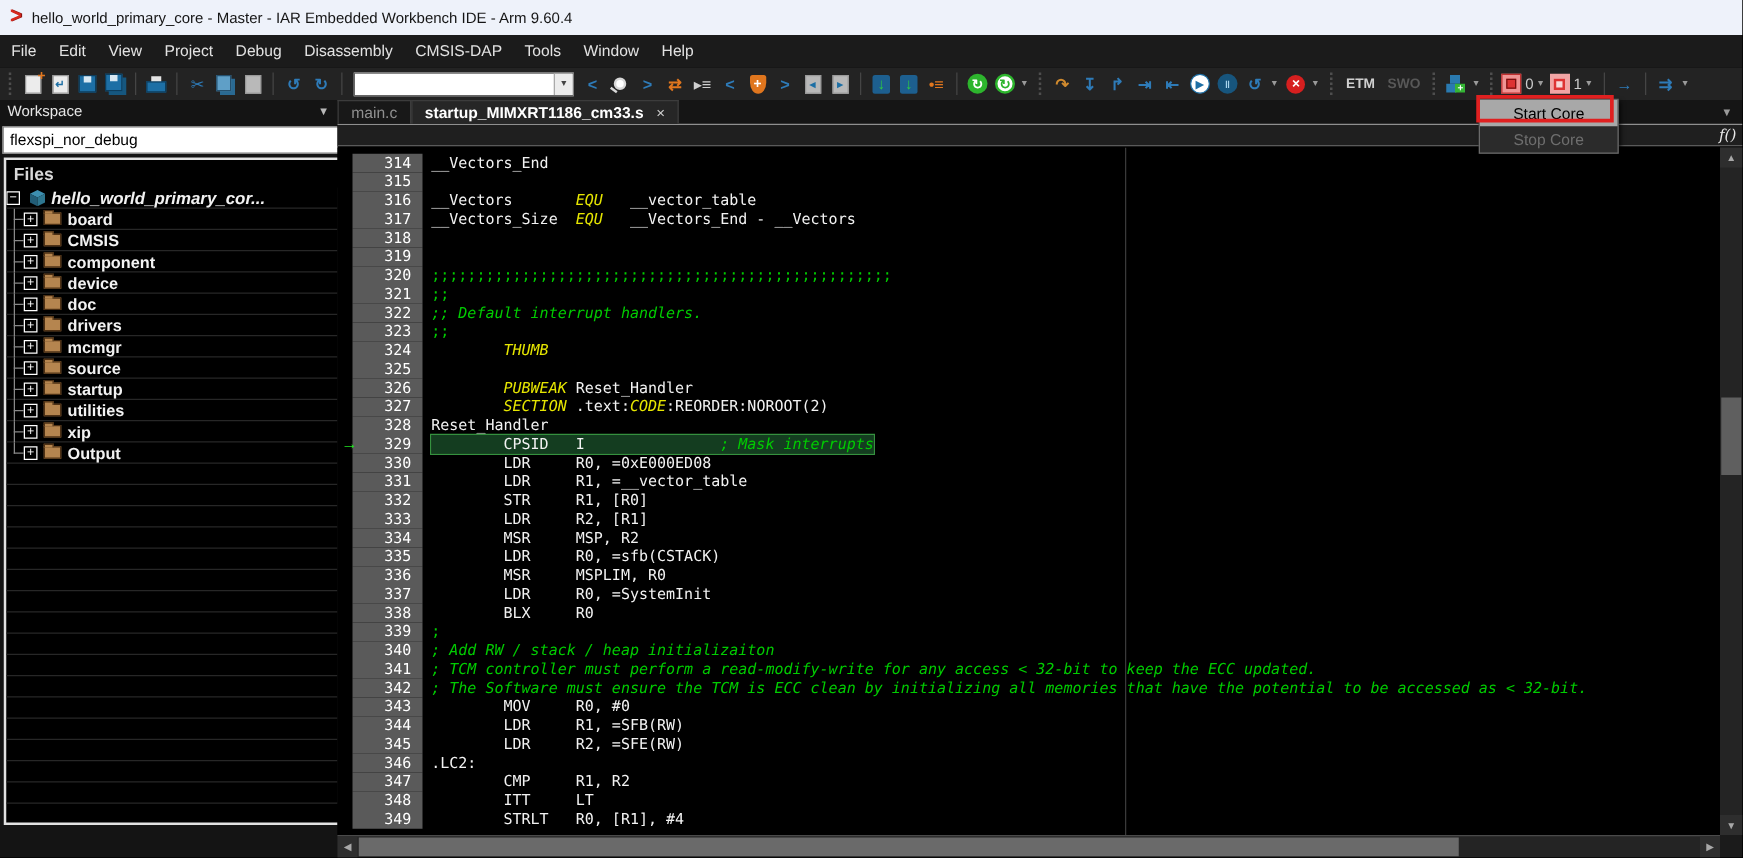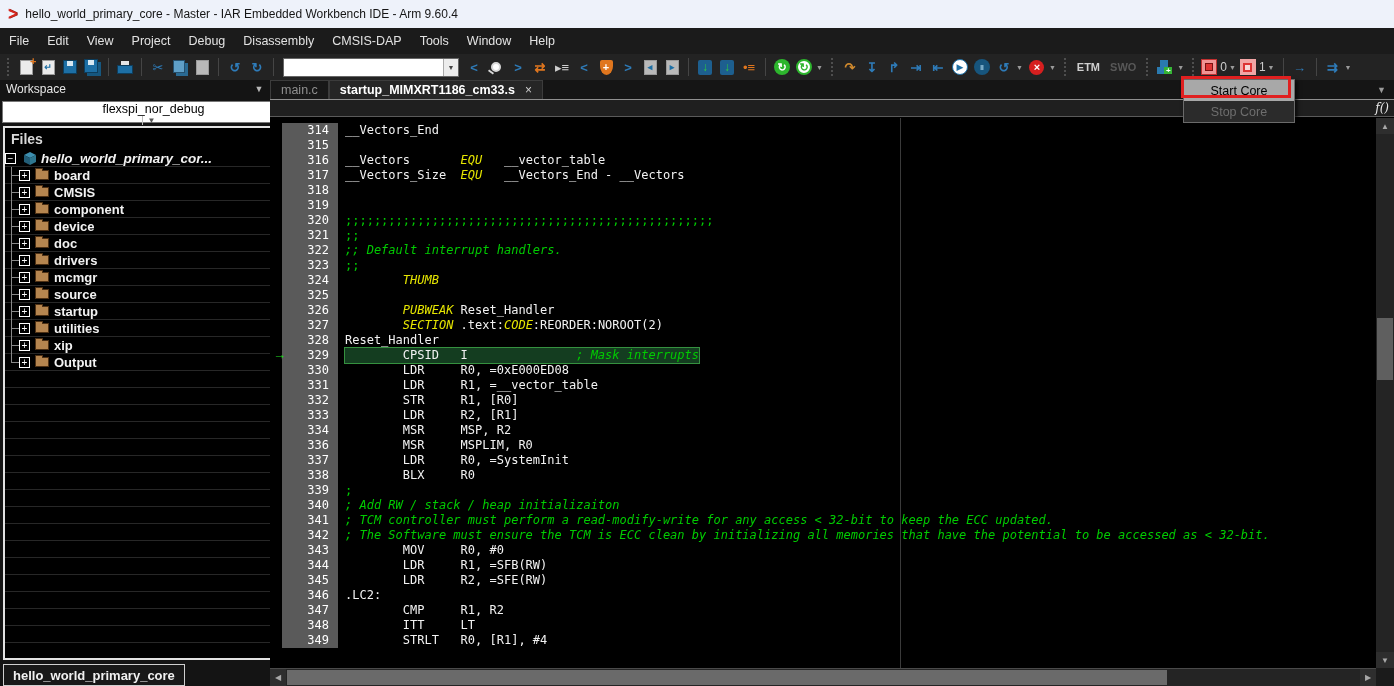--- a/index.html
+++ b/index.html
@@ -75,21 +75,21 @@
 
   
   #workspace { position:absolute; left:0; top:80px; width:302px; height:606px; background:#141414; }
   .ws-header { height:18px; display:flex; align-items:center; color:#e6e6e6; font-size:12px; padding:0 6px; }
   .ws-header .sp { flex:1; }
   .ws-hicon { color:#b8b8b8; font-size:9px; margin-left:8px; }
   .ws-close { font-size:13px; font-weight:bold; line-height:12px; }
   .pin { width:8px; height:5px; border:1px solid #b8b8b8; position:relative; margin-left:9px; }
   .pin::after { content:''; position:absolute; left:3px; top:5px; width:1px; height:5px; background:#b8b8b8; }
   #ws-combo { margin:3px 2px 0 2px; height:22px; background:#fff; border:1px solid #777;
-              display:flex; align-items:center;flex-direction:column; }
+              display:flex; align-items:center; }
   #ws-combo .val { flex:1; font-size:12.5px; color:#000; padding-left:5px; }
   #ws-combo .drop { width:18px; height:20px; display:flex; align-items:center; justify-content:center;
                     border-left:1px solid #bbb; color:#555; font-size:8px; }
   #files-box { position:absolute; left:3px; right:3px; top:46px; bottom:26px;
                border:2px solid #e2e2e2; background:#000; overflow:hidden; }
   #files-title { height:22px; display:flex; align-items:center; padding:0 6px;
                  color:#d8d8d8; font-weight:bold; font-size:14px; }
   #files-title .sp { flex:1; }
   #tree { position:relative; }
   #tree-colsep { position:absolute; right:26px; top:0; bottom:0; border-left:1px solid #2e2e2e; }
@@ -427,23 +427,20 @@
         <div class="trow"></div>
         <div class="trow"></div>
         <div class="trow"></div>
         <div class="trow"></div>
         <div class="trow"></div>
         <div class="trow"></div>
         <div class="trow"></div>
         <div class="trow"></div>
       </div>
   </div>
-  <div id="ws-tab">
-    <span>hello_world_primary_core</span>
-  </div>
 </div>
 
 <div id="editor">
   <div id="tabbar">
     <div class="etab">
       <span>main.c</span>
     </div>
     <div class="etab active">
       <span>startup_MIMXRT1186_cm33.s</span>
       <span class="x">×</span>
@@ -472,20 +469,21 @@
         <div class="crow"><div class="gut">325</div><div class="ctext"></div></div>
         <div class="crow"><div class="gut">326</div><div class="ctext"><span class="sp">        </span><span class="sk">PUBWEAK</span><span class="sp"> Reset_Handler</span></div></div>
         <div class="crow"><div class="gut">327</div><div class="ctext"><span class="sp">        </span><span class="sk">SECTION</span><span class="sp"> .text:</span><span class="sk">CODE</span><span class="sp">:REORDER:NOROOT(2)</span></div></div>
         <div class="crow"><div class="gut">328</div><div class="ctext"><span class="sp">Reset_Handler</span></div></div>
         <div class="crow"><div class="gut">329</div><div class="ctext"><div class="hl"><span class="sp">        CPSID   I               </span><span class="sci">; Mask interrupts</span></div></div></div>
         <div class="crow"><div class="gut">330</div><div class="ctext"><span class="sp">        LDR     R0, =0xE000ED08</span></div></div>
         <div class="crow"><div class="gut">331</div><div class="ctext"><span class="sp">        LDR     R1, =__vector_table</span></div></div>
         <div class="crow"><div class="gut">332</div><div class="ctext"><span class="sp">        STR     R1, [R0]</span></div></div>
         <div class="crow"><div class="gut">333</div><div class="ctext"><span class="sp">        LDR     R2, [R1]</span></div></div>
         <div class="crow"><div class="gut">334</div><div class="ctext"><span class="sp">        MSR     MSP, R2</span></div></div>
+        <div class="crow"><div class="gut">335</div><div class="ctext"><span class="sp">        LDR     R0, =sfb(CSTACK)</span></div></div>
         <div class="crow"><div class="gut">336</div><div class="ctext"><span class="sp">        MSR     MSPLIM, R0</span></div></div>
         <div class="crow"><div class="gut">337</div><div class="ctext"><span class="sp">        LDR     R0, =SystemInit</span></div></div>
         <div class="crow"><div class="gut">338</div><div class="ctext"><span class="sp">        BLX     R0</span></div></div>
         <div class="crow"><div class="gut">339</div><div class="ctext"><span class="sc">;</span></div></div>
         <div class="crow"><div class="gut">340</div><div class="ctext"><span class="sci">; Add RW / stack / heap initializaiton</span></div></div>
         <div class="crow"><div class="gut">341</div><div class="ctext"><span class="sci">; TCM controller must perform a read-modify-write for any access &lt; 32-bit to keep the ECC updated.</span></div></div>
         <div class="crow"><div class="gut">342</div><div class="ctext"><span class="sci">; The Software must ensure the TCM is ECC clean by initializing all memories that have the potential to be accessed as &lt; 32-bit.</span></div></div>
         <div class="crow"><div class="gut">343</div><div class="ctext"><span class="sp">        MOV     R0, #0</span></div></div>
         <div class="crow"><div class="gut">344</div><div class="ctext"><span class="sp">        LDR     R1, =SFB(RW)</span></div></div>
         <div class="crow"><div class="gut">345</div><div class="ctext"><span class="sp">        LDR     R2, =SFE(RW)</span></div></div>

